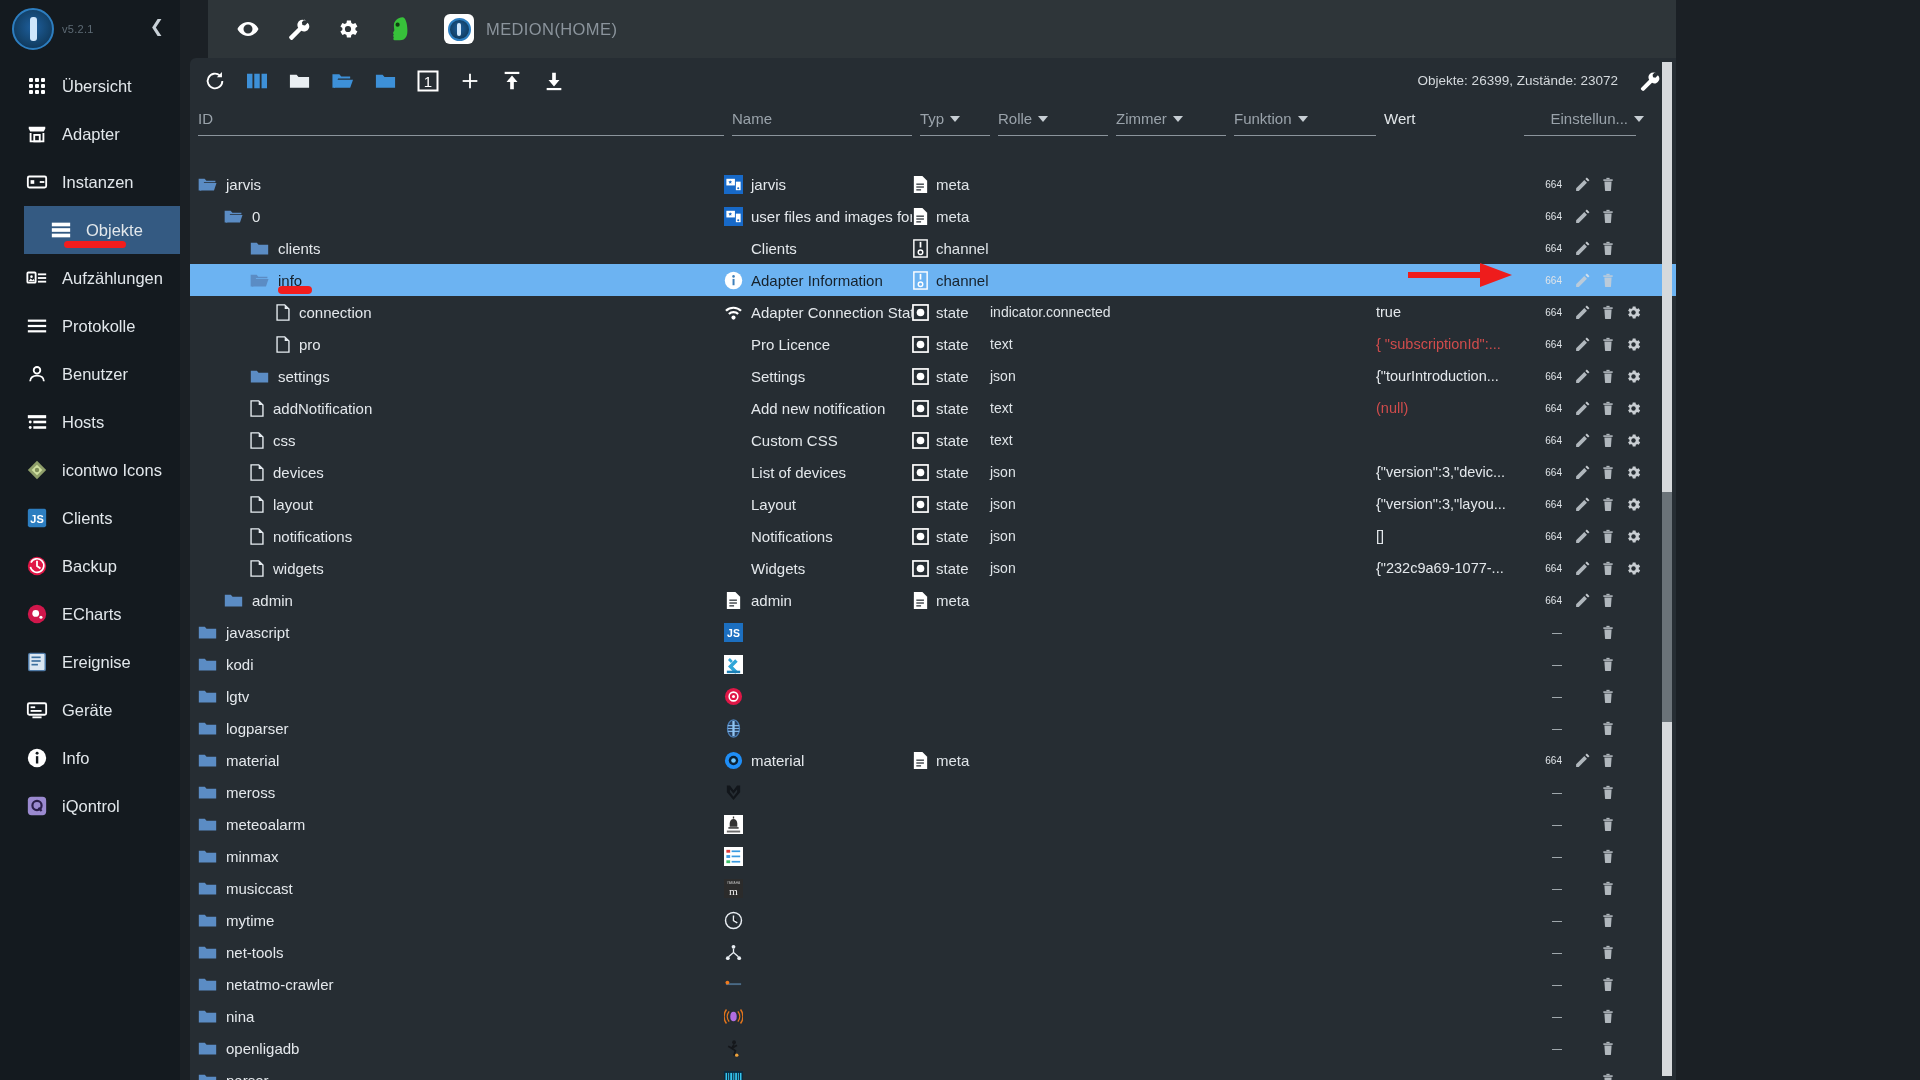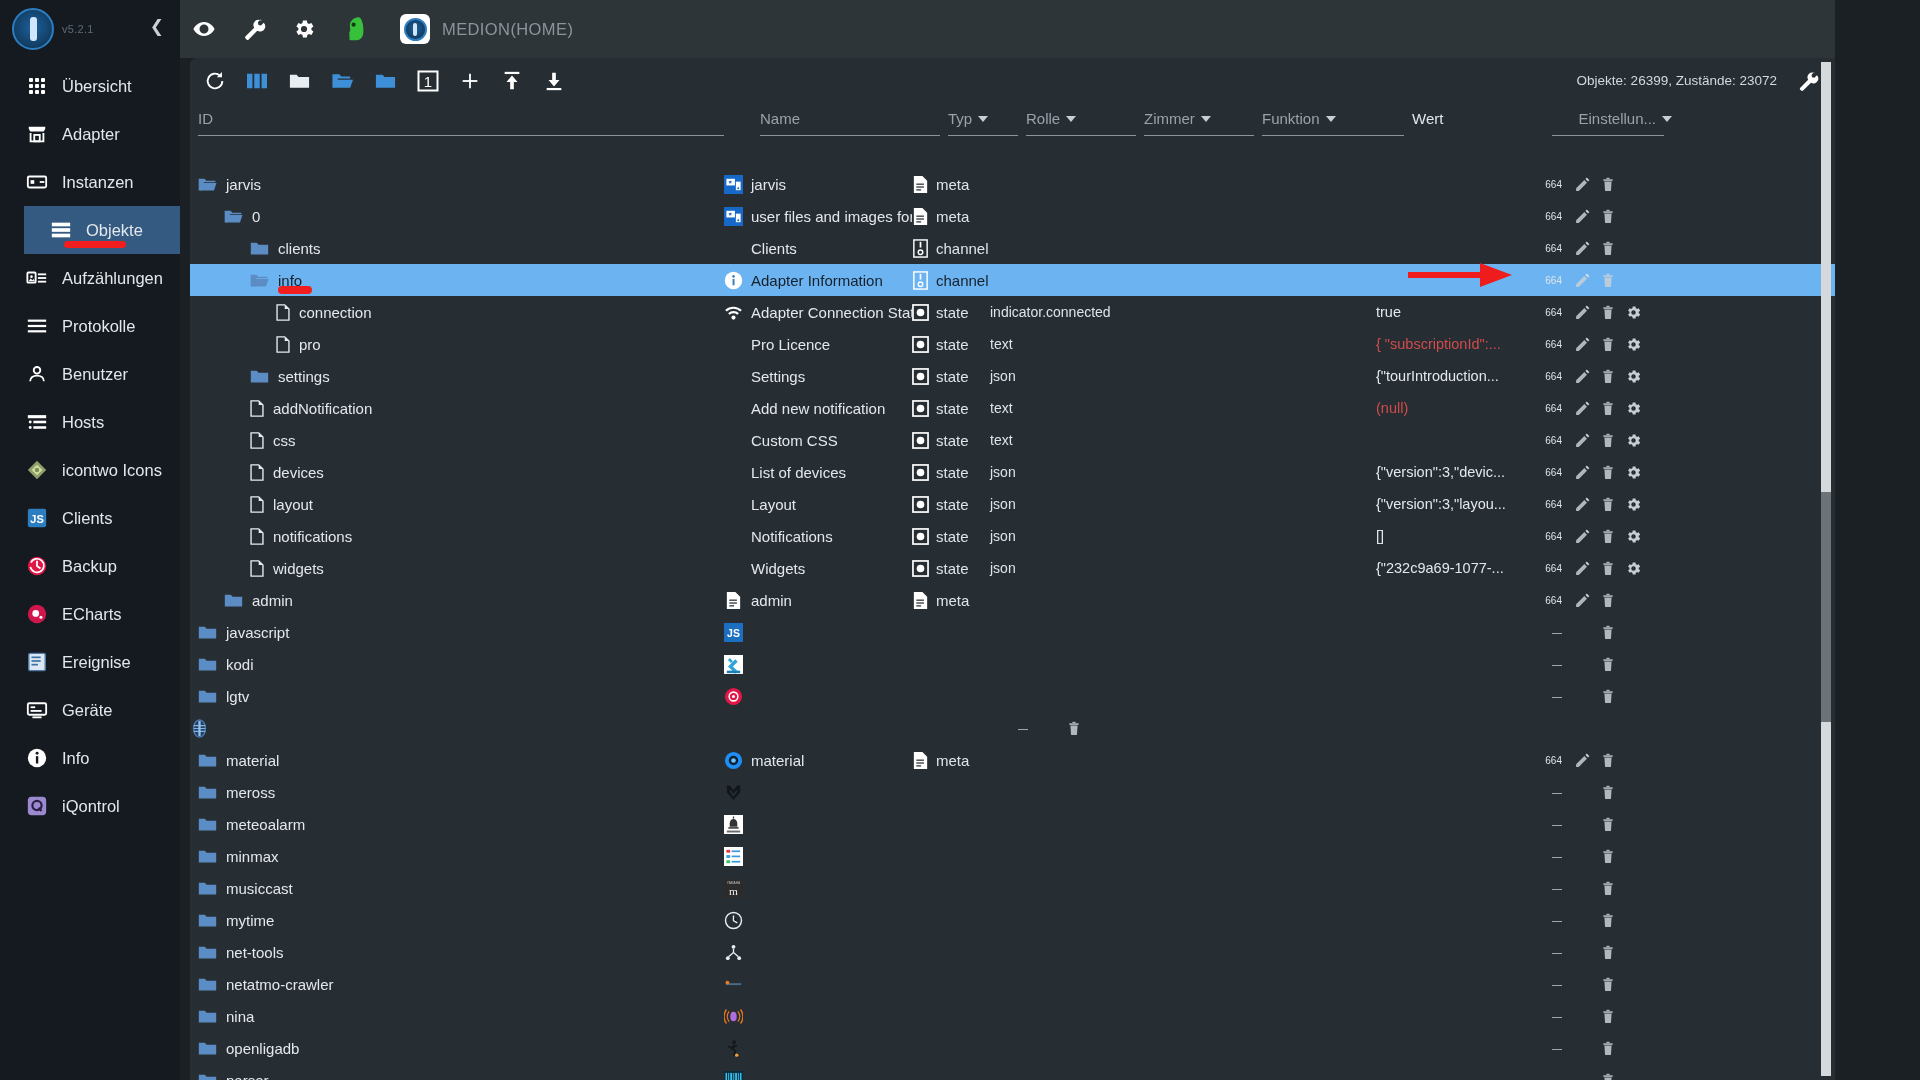--- a/index.html
+++ b/index.html
@@ -3,21 +3,21 @@
 <meta charset="utf-8">
 <style>
   * { box-sizing: border-box; margin: 0; padding: 0; }
   html, body {
     width: 1920px; height: 1080px;
     background: #1b2025;
     font-family: "Liberation Sans", sans-serif;
     overflow: hidden;
     color: #e8eaed;
   }
-  #app { position: relative; width: 1835px; height: 1080px; display: flex; }
+  #app { position: relative; width: 1676px; height: 1080px; display: flex; }
 
   
   .sidebar {
     width: 180px; height: 1080px;
     background: #141a1f;
     flex: 0 0 180px;
     position: relative;
     z-index: 5;
   }
   .brand {
@@ -60,21 +60,21 @@
 
   
   .ic-grid { display:grid; grid-template-columns: repeat(3, 4px); grid-template-rows: repeat(3, 4px); gap:2px; }
   .ic-grid span { background:#fff; width:4px; height:4px; border-radius:1px; }
 
   
   .main { flex: 1 1 auto; height: 1080px; position: relative; background: #1b2025; }
 
   .topbar {
     height: 58px; background: #2e3539; display: flex; align-items: center;
-    padding-left: 12px; gap: 26px;
+    padding-left: 28px; gap: 26px; margin-left: 28px;
   }
   .topbar .tb-ico { cursor: pointer; display:flex; align-items:center; }
   .topbar .host {
     display: flex; align-items: center; gap: 12px; margin-left: 8px;
   }
   .host-logo {
     width: 30px; height: 30px; border-radius: 6px; background: #ffffff;
     display:flex; align-items:center; justify-content:center;
   }
   .host-logo .ring {
@@ -109,21 +109,21 @@
   .th { position: relative; height: 26px; display:flex; align-items:flex-start; }
   .th .tt { padding-bottom: 3px; }
   .th.line::after {
     content:""; position:absolute; left:0; right:8px; bottom:0; height:1px; background:#8b949c;
   }
   .caret {
     width: 0; height: 0; border-left: 5px solid transparent; border-right: 5px solid transparent;
     border-top: 6px solid #c7ced4; margin-left: 6px; margin-top: 6px;
   }
   .th-id     { width: 534px; }
-  .th-name   { width: 188px; margin-left: 28px; }
+  .th-name   { width: 188px; }
   .th-typ    { width: 78px; }
   .th-rolle  { width: 118px; }
   .th-zimmer { width: 118px; }
   .th-funk   { width: 150px; }
   .th-wert   { width: 140px; }
   .th-sett   { width: 120px; justify-content:flex-end; }
 
   .tbody { position: absolute; top: 110px; left: 0; right: 0; bottom: 0; overflow: hidden; }
 
   .row {
@@ -1385,20 +1385,29 @@
               </span>
               <span class="act hidden">
                 <svg width="17" height="17" viewBox="0 0 24 24">
                   <path fill="#e6ebef" d="M19.4 13a7.5 7.5 0 0 0 0-2l2-1.6-2-3.4-2.4 1a7.6 7.6 0 0 0-1.7-1l-.4-2.6h-4L10.5 6a7.6 7.6 0 0 0-1.7 1l-2.4-1-2 3.4L6.4 11a7.5 7.5 0 0 0 0 2l-2 1.6 2 3.4 2.4-1c.5.4 1.1.8 1.7 1l.4 2.6h4l.4-2.6c.6-.2 1.2-.6 1.7-1l2.4 1 2-3.4-2-1.6z"></path>
                   <circle cx="12" cy="12" r="3.1" fill="#262d33"></circle>
                 </svg>
               </span>
             </div>
           </div>
           <div class="row">
+            <div class="cell-id">
+              <span style="display: inline-block; flex: 0 0 0px; width: 0px;"></span>
+              <span style="display: flex;">
+                <svg class="folder" viewBox="0 0 24 19">
+                  <path fill="#5b8cc4" d="M1 2.2h7.6l2.2 2.6H23V17H1z"></path>
+                </svg>
+              </span>
+              <span>logparser</span>
+            </div>
             <div class="cell-name">
               <span class="nameico">
                 <svg width="19" height="19" viewBox="0 0 20 20">
                   <ellipse cx="10" cy="10" rx="6.3" ry="9" fill="#2a3f5c" stroke="#4b7fb8" stroke-width="1.4"></ellipse>
                   <path stroke="#7fb4e6" stroke-width="1.2" d="M4 7h12M4 10h12M4 13h12"></path>
                   <rect x="8.8" y="2" width="2.4" height="16" fill="#8fc4f2"></rect>
                 </svg>
               </span>
               <span></span>
             </div>

